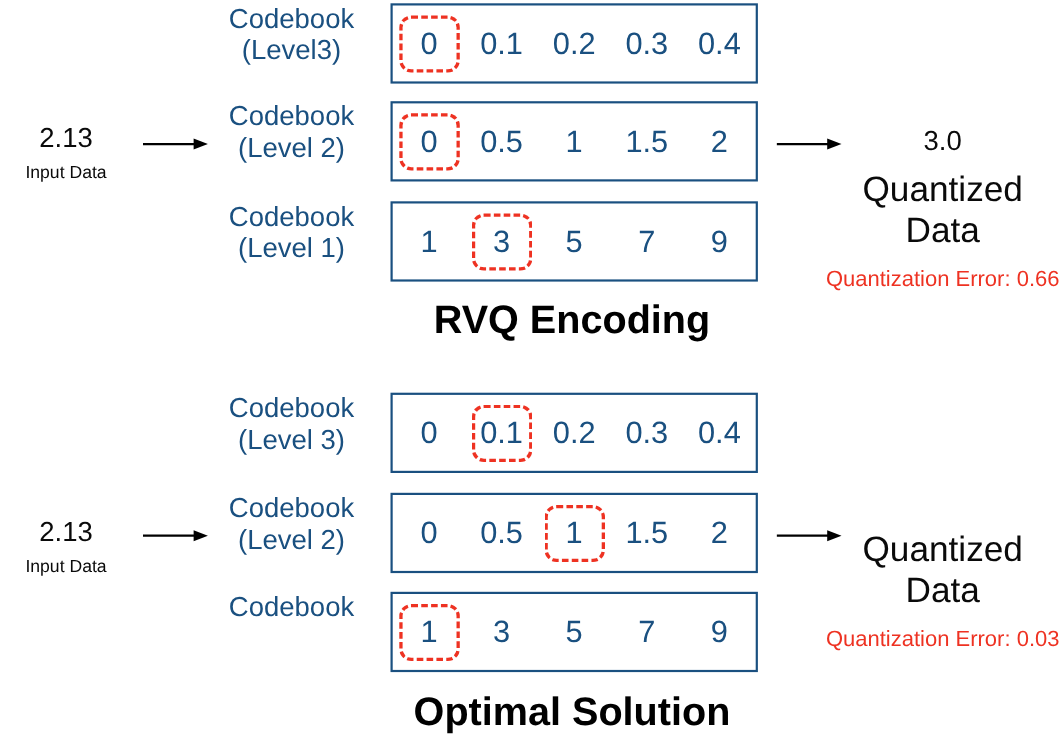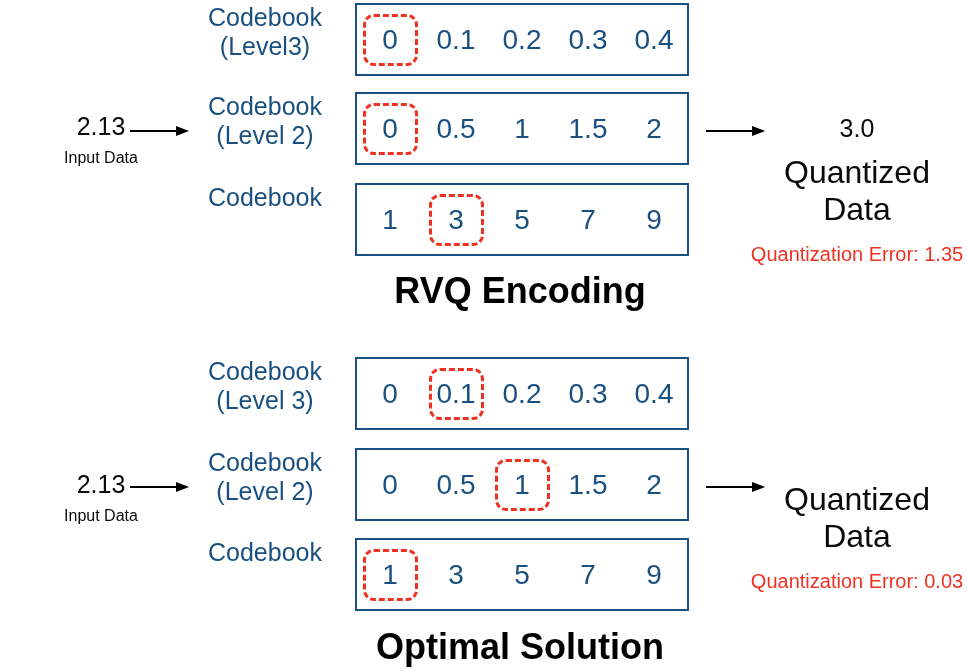--- a/index.html
+++ b/index.html
@@ -52,21 +52,20 @@
     box-sizing:content-box;
   }
   .cell.sel .val-wrap{ border-color:#ee3222; }
 
   .input-group{
     position:absolute;
     left:0px;
     width:120px;
     text-align:center;
     color:#0a0a0a;
-    padding-left:41px;
   }
   .in-value{ font-size:25px; }
   .in-label{ font-size:16px; margin-top:8px; }
 
   .output-group{
     position:absolute;
     left:748px;
     width:218px;
     text-align:center;
     color:#0a0a0a;
@@ -167,20 +166,21 @@
         </div>
       <div class="cell">
           <span class="val-wrap">2</span>
         </div>
     </div>
   </div>
 
   <div class="row" id="s1r2">
     <div class="cb-label">
       <div>Codebook</div>
+      <div>(Level 1)</div>
     </div>
     <div class="cb-box">
       <div class="cell">
           <span class="val-wrap">1</span>
         </div>
       <div class="cell sel">
           <span class="val-wrap">3</span>
         </div>
       <div class="cell">
           <span class="val-wrap">5</span>
@@ -195,21 +195,21 @@
   </div>
 
   <svg class="arrow" id="s1-arrow-out" width="60" height="12" viewBox="0 0 60 12">
     <line x1="0" y1="6" x2="47" y2="6" stroke="#000" stroke-width="2"></line>
     <polygon points="46,1 59,6 46,11" fill="#000"></polygon>
   </svg>
 
   <div class="output-group" id="s1-output">
     <div class="out-value">3.0</div>
     <div class="out-label">Quantized Data</div>
-    <div class="out-error">Quantization Error: 1.35</div>
+    <div class="out-error">Quantization Error: 0.66</div>
   </div>
 
   <div class="section-title" id="s1-title">RVQ Encoding</div>
 
   <div class="input-group" id="s2-input">
     <div class="in-value">2.13</div>
     <div class="in-label">Input Data</div>
   </div>
 
   <svg class="arrow" id="s2-arrow-in" width="60" height="12" viewBox="0 0 60 12">

